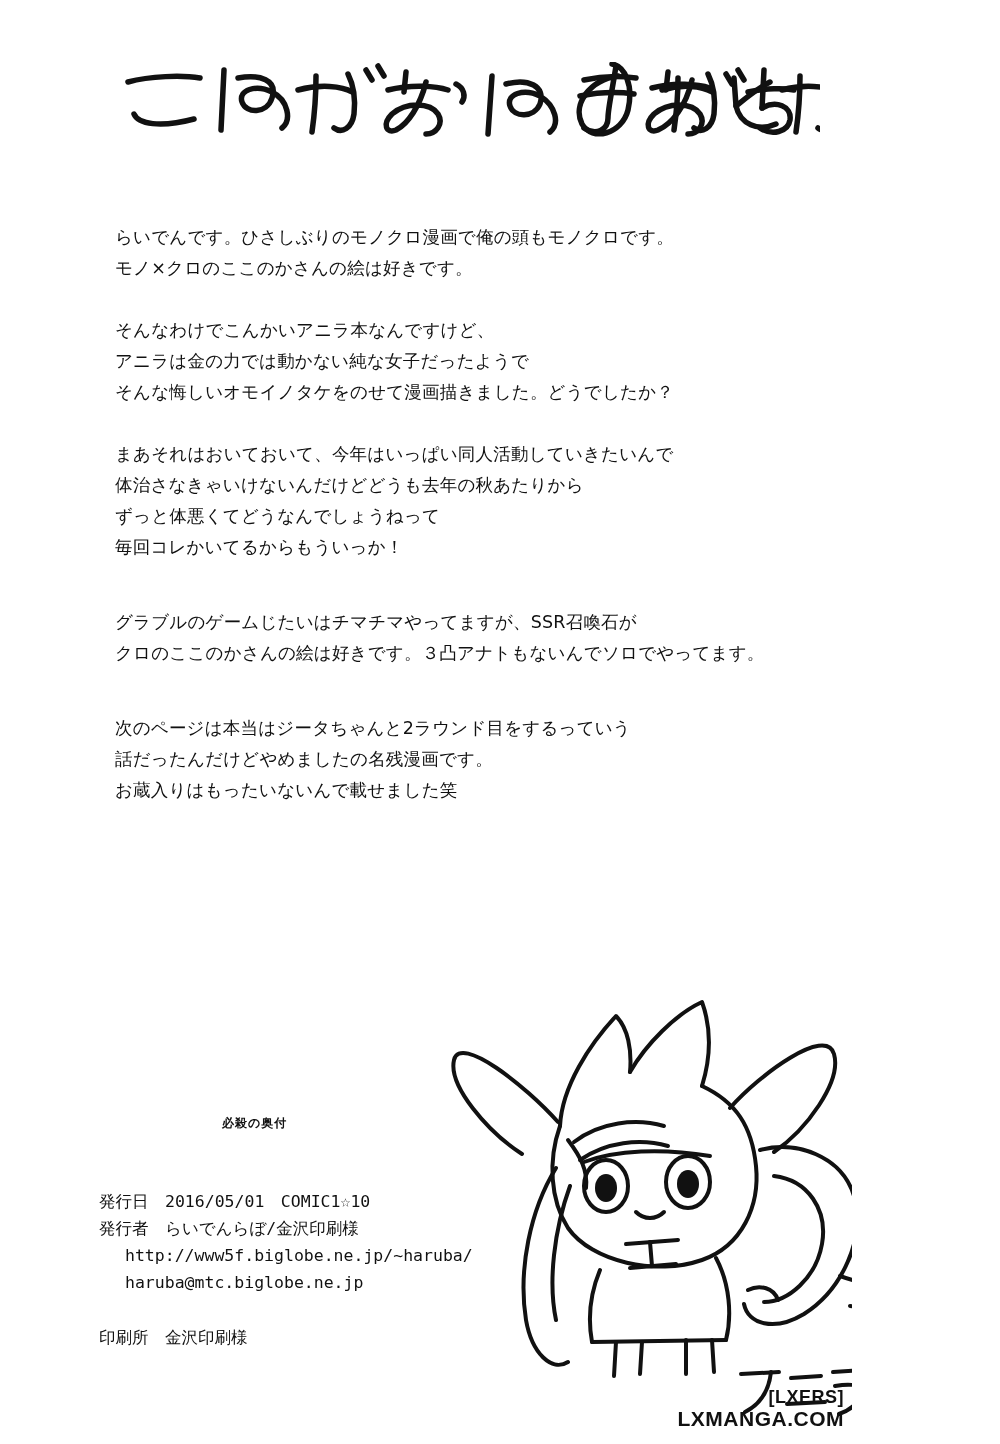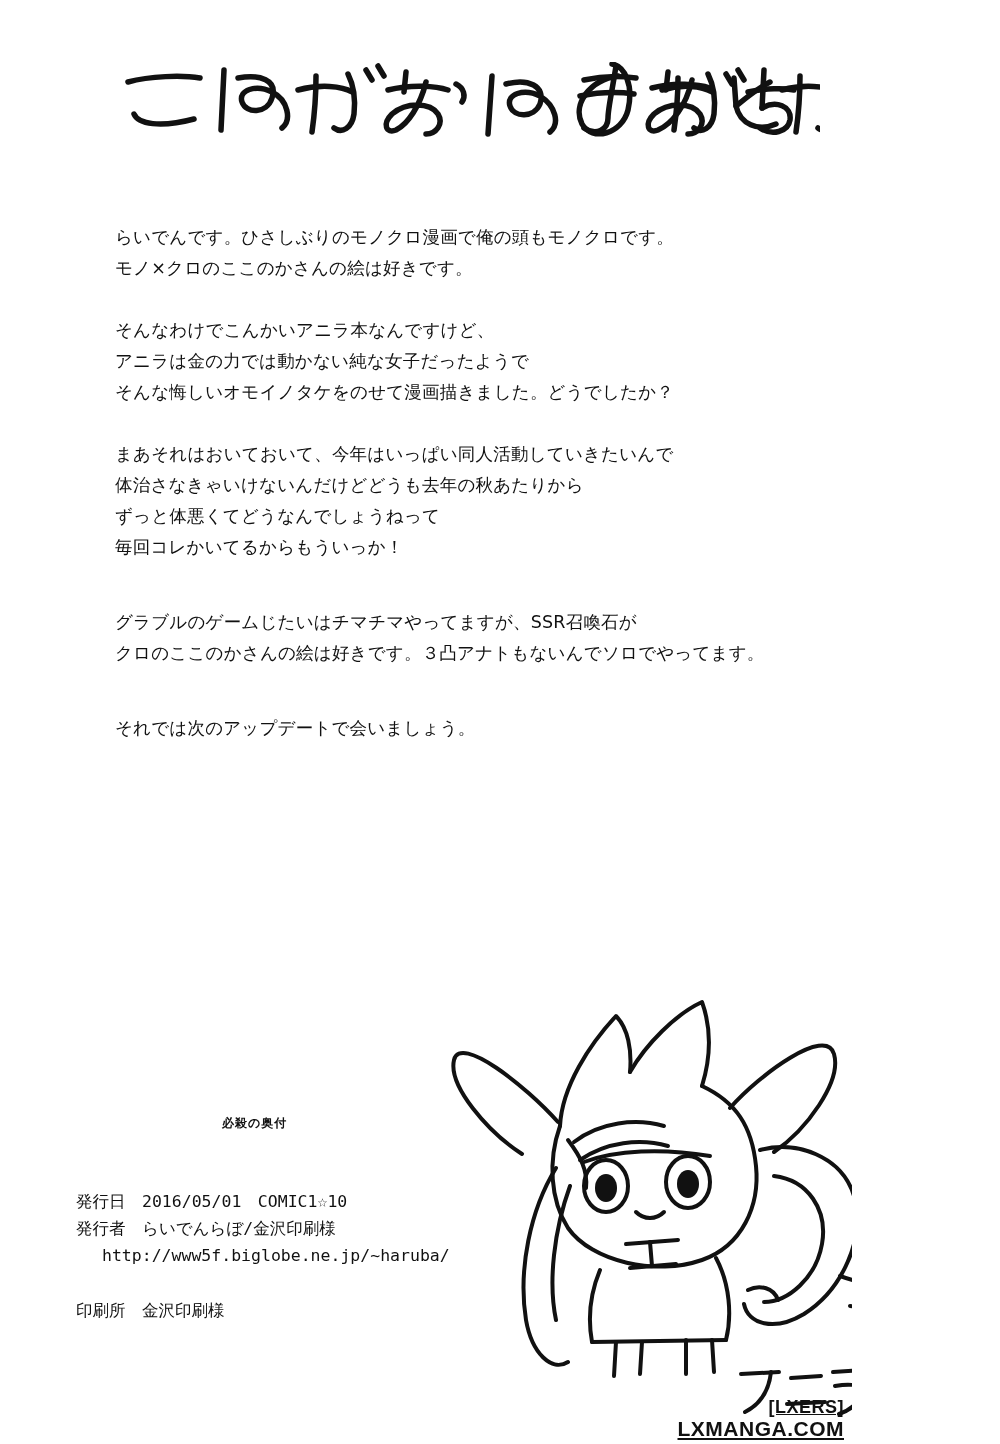--- a/index.html
+++ b/index.html
@@ -54,21 +54,21 @@
     left: 222px;
     top: 1115px;
     font-family: "DejaVu Sans", sans-serif;
     font-size: 12px;
     font-weight: bold;
     color: #111111;
     letter-spacing: 1px;
   }
   .colophon {
     position: absolute;
-    left: 76px;
+    left: 99px;
     top: 1188px;
     font-family: "DejaVu Sans Mono", monospace;
     font-size: 16.5px;
     line-height: 27px;
     color: #111111;
   }
   .colophon .row { white-space: pre; }
   .colophon .indent { padding-left: 26px; }
   .colophon .printer { margin-top: 28px; }
 
@@ -88,25 +88,24 @@
     left: 735px;
     top: 1360px;
     width: 130px;
     height: 60px;
   }
 
   
   .watermark {
     position: absolute;
     right: 8px;
-    bottom: 4px;
+    bottom: 14px;
     text-align: right;
     font-family: "Liberation Sans", sans-serif;
     color: #111111;
-    text-decoration: underline;
   }
   .watermark .wm-tag {
     font-size: 18px;
     font-weight: bold;
     letter-spacing: 0.5px;
     line-height: 20px;
   }
   .watermark .wm-site {
     font-size: 21px;
     font-weight: bold;
@@ -180,29 +179,32 @@
 モノ×クロのここのかさんの絵は好きです。</p>
     <p>そんなわけでこんかいアニラ本なんですけど、
 アニラは金の力では動かない純な女子だったようで
 そんな悔しいオモイノタケをのせて漫画描きました。どうでしたか？</p>
     <p class="gap-lg">まあそれはおいておいて、今年はいっぱい同人活動していきたいんで
 体治さなきゃいけないんだけどどうも去年の秋あたりから
 ずっと体悪くてどうなんでしょうねって
 毎回コレかいてるからもういっか！</p>
     <p class="gap-lg">グラブルのゲームじたいはチマチマやってますが、SSR召喚石が
 クロのここのかさんの絵は好きです。３凸アナトもないんでソロでやってます。</p>
-    <p>それでは次のアップデートで会いましょう。</p>
+    <p class="gap-lg">次のページは本当はジータちゃんと2ラウンド目をするっていう
+話だったんだけどやめましたの名残漫画です。
+お蔵入りはもったいないんで載せました笑</p>
   </div>
 
   <div class="colophon-heading">必殺の奥付</div>
 
   <div class="colophon">
     <div class="row">発行日　2016/05/01　COMIC1☆10</div>
     <div class="row">発行者　らいでんらぼ/金沢印刷様</div>
     <div class="row indent">http://www5f.biglobe.ne.jp/~haruba/</div>
+    <div class="row indent">haruba@mtc.biglobe.ne.jp</div>
     <div class="row printer">印刷所　金沢印刷様</div>
   </div>
 
   <div class="doodle">
     <svg viewBox="0 0 560 400" width="560" height="400" fill="none" stroke="#111111" stroke-width="4" stroke-linecap="round" stroke-linejoin="round">
 
       <path d="M128 132 C96 96 30 44 24 70 C18 96 58 142 92 164"></path>
 
       <path d="M300 118 C330 84 396 36 404 64 C412 92 376 140 344 162"></path>
 

